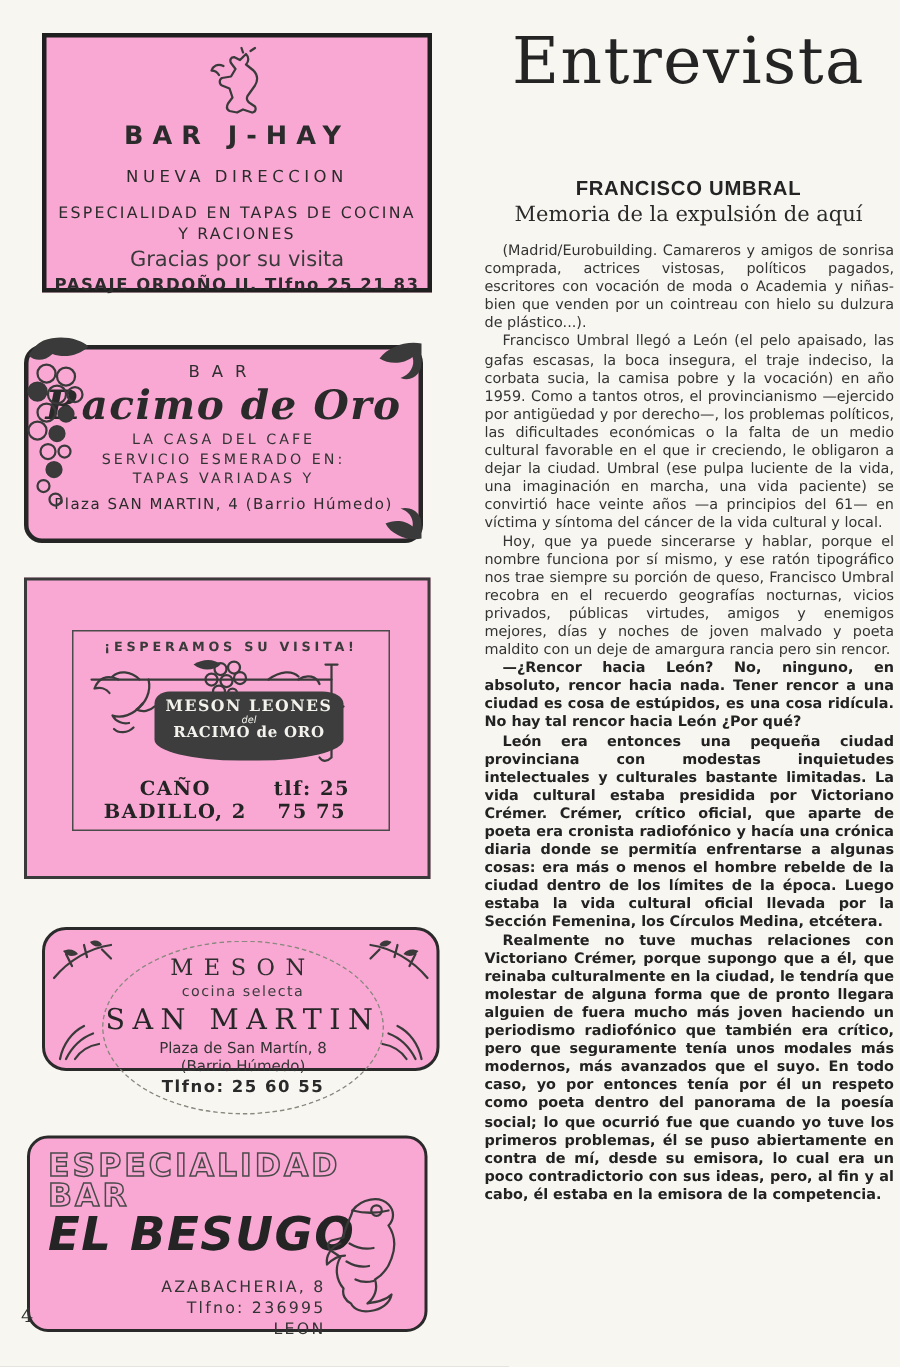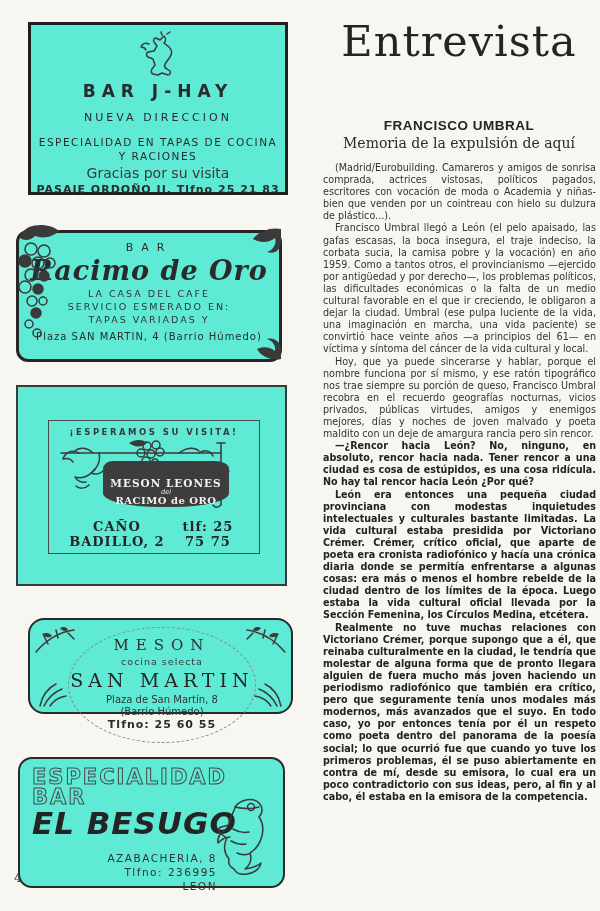--- a/index.html
+++ b/index.html
@@ -2,21 +2,21 @@
 <html><head>
 <meta charset="utf-8">
 <style>
   html,body{margin:0;padding:0;background:#d8d6d0;}
   .page{
     position:relative;width:600px;height:911px;margin:0 auto;
     background:#f7f6f1;color:#2b2b2b;overflow:hidden;
     font-family:"DejaVu Sans",sans-serif;
   }
   
-  .ad{position:absolute;box-sizing:border-box;background:#5eead4;}
+  .ad{position:absolute;box-sizing:border-box;background:#f9a8d4;}
   .center{text-align:center;}
 
   .ad-jhay{left:28px;top:22px;width:260px;height:173px;border:3px solid #1f1f1f;padding-top:6px;}
   .ad-jhay .lion{display:block;margin:0 auto;}
   .jhay-name{font-weight:bold;font-size:17px;letter-spacing:6px;margin-top:4px;}
   .jhay-l1{font-size:11px;letter-spacing:3px;margin-top:10px;}
   .jhay-l2{font-size:10.5px;letter-spacing:1.5px;margin-top:12px;}
   .jhay-l3{font-size:10.5px;letter-spacing:1.5px;margin-top:2px;}
   .jhay-l4{font-size:14px;margin-top:3px;color:#3a3a3a;}
   .jhay-l5{font-size:11px;font-weight:bold;letter-spacing:1px;margin-top:2px;}
@@ -30,21 +30,21 @@
   .racimo-leaf-tr{position:absolute;right:-4px;top:-6px;}
   .racimo-leaf-br{position:absolute;right:-4px;bottom:-2px;}
 
   .ad-leones{left:16px;top:385px;width:271px;height:201px;border:2px solid #3a3a3a;}
   .leones-inner{position:absolute;left:30px;top:33px;width:212px;height:134px;border:1.5px solid #4a4a4a;box-sizing:border-box;text-align:center;}
   .leones-kicker{font-size:8.5px;font-weight:bold;letter-spacing:2.5px;margin-top:6px;color:#3a3a3a;}
   .leones-signwrap{position:relative;width:190px;height:72px;margin:2px auto 0;}
   .leones-shield{
     position:absolute;left:44px;top:22px;width:126px;height:46px;
     background:#3d3d3d;border-radius:10px 14px 45% 45% / 8px 8px 30% 30%;
-    color:#f3f2ec;text-align:center;padding-top:16px;box-sizing:border-box;
+    color:#f3f2ec;text-align:center;padding-top:4px;box-sizing:border-box;
   }
   .shield-l1{font-size:10.5px;font-weight:bold;letter-spacing:1px;font-family:"DejaVu Serif",serif;}
   .shield-l2{font-size:6.5px;font-style:italic;line-height:6px;}
   .shield-l3{font-size:10px;font-weight:bold;letter-spacing:.5px;font-family:"DejaVu Serif",serif;}
   .leones-footer{display:flex;justify-content:space-between;padding:0 14px;margin-top:8px;
     font-family:"DejaVu Serif",serif;font-weight:bold;font-size:13px;letter-spacing:1px;color:#242424;}
 
   .ad-sanmartin{left:28px;top:618px;width:265px;height:96px;border:2.5px solid #2a2a2a;border-radius:16px;}
   .sm-oval{position:absolute;left:38px;top:7px;width:188px;height:116px;border:1px dashed #8a887f;border-radius:50%;box-sizing:border-box;text-align:center;}
   .sm-kicker{font-family:"DejaVu Serif",serif;font-size:15px;letter-spacing:7px;margin-top:8px;color:#2e2e2e;}

